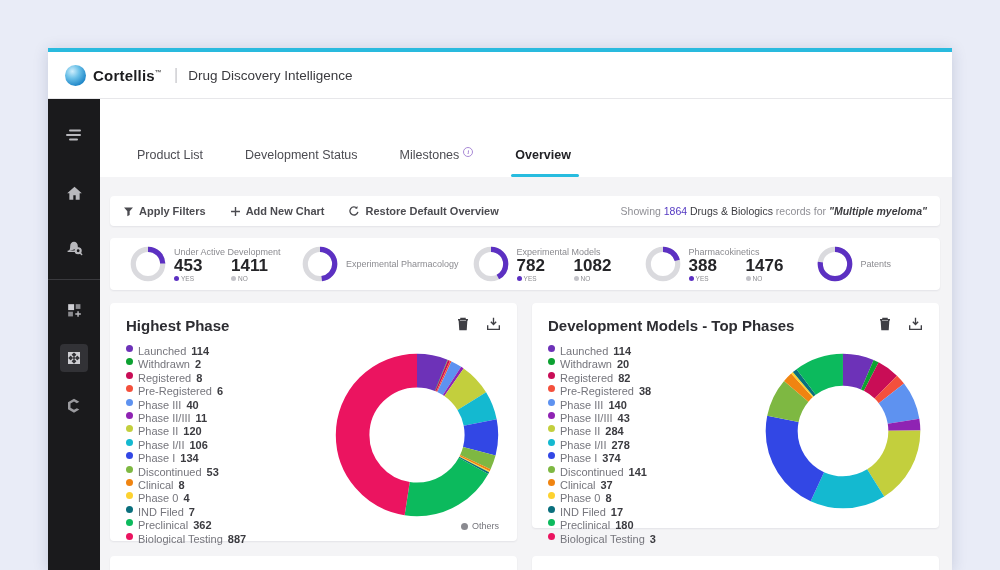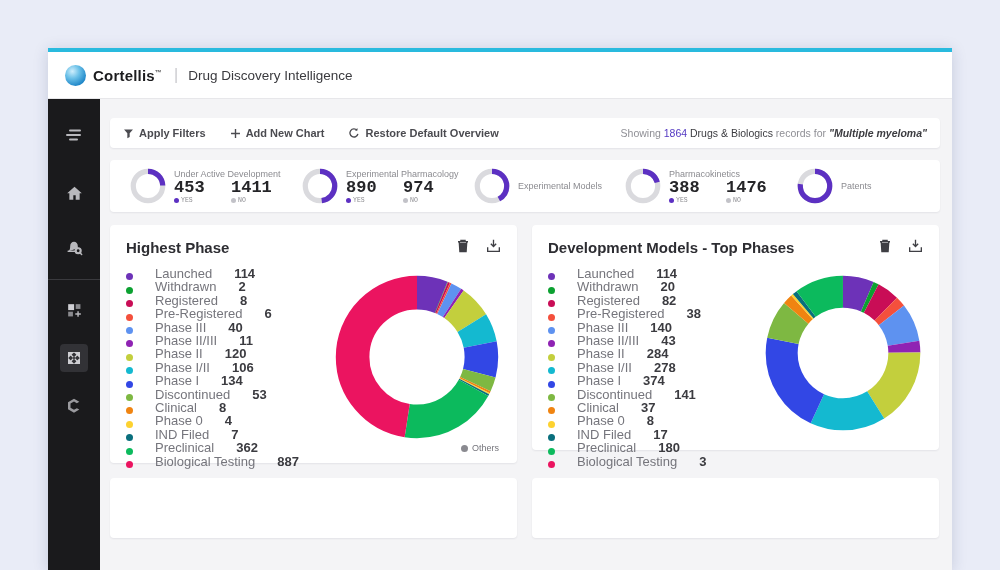--- a/index.html
+++ b/index.html
@@ -62,38 +62,38 @@
   .showing .qry { color:#3c3c40; font-weight:bold; font-style:italic; }
 
   
   .kpi-row { height:52px; display:flex; align-items:center; margin-bottom:13px; padding:0 6px; }
   .kpi { flex:1; display:flex; align-items:center; padding-left:13px; }
   .kpi svg.ring { width:38px; height:38px; flex:0 0 auto; }
   .ring .track { fill:none; stroke:#dadade; stroke-width:5.5; }
   .ring .arc { fill:none; stroke:#5c30c2; stroke-width:5.5; }
   .kpi-right { margin-left:7px; }
   .kpi-label { font-size:9px; color:#8b8b90; margin-bottom:0; white-space:nowrap; }
-  .kpi-nums { display:flex;font-family:Liberation Mono, monospace; }
+  .kpi-nums { display:flex; }
   .kpi-grp { min-width:57px; }
   .kpi-val { font-size:17px; font-weight:bold; color:#252528; line-height:18px; }
   .kpi-sub { font-size:6.5px; color:#8b8b90; display:flex; align-items:center; gap:2px; }
   .dot { width:5px; height:5px; border-radius:50%; display:inline-block; }
   .yes-dot { background:#5c30c2; }
   .no-dot { background:#c2c2c8; }
 
   
   .charts-row { display:flex; gap:15px; align-items:flex-start; }
   .chart-card { width:407px; padding:13px 16px; position:relative; }
   .card-head { display:flex; justify-content:space-between; align-items:center; }
   .card-title { font-size:15px; font-weight:bold; color:#2d2d32; }
   .card-actions { display:flex; gap:16px; }
   .icn { cursor:pointer; color:#3f3f44; }
   .chart-body { display:flex; margin-top:10px; }
   .legend { list-style:none; flex:1; }
-  .legend li { display:flex; align-items:flex-end; gap:22px; font-size:13px; color:#75757c;
+  .legend li { display:flex; align-items:flex-start; gap:5px; font-size:11px; color:#75757c;
     line-height:13.4px; cursor:pointer; white-space:nowrap; }
   .ldot { width:7px; height:7px; border-radius:50%; flex:0 0 auto; }
   .lval { color:#3b3b40; font-weight:bold; }
   .donut { width:168px; height:168px; margin-top:6px; flex:0 0 auto; }
   .others { position:absolute; right:18px; bottom:10px; display:flex; align-items:center;
     gap:4px; font-size:9px; color:#75757c; cursor:pointer; }
   .odot { width:7px; height:7px; border-radius:50%; background:#8a8a90; }
 
   .partials { display:flex; gap:15px; margin-top:15px; }
   .partial-card { width:407px; height:60px; }
@@ -152,20 +152,26 @@
           </svg>
       </div>
       <div class="side-icn mt20">
         <svg width="20" height="20" viewBox="0 0 24 24" fill="#9a9a9e">
             <path d="M12 3.2 4.8 7.4v8.4l7.2 4.2 6.4-3.7-3-1.7-3.4 2-4.2-2.5V9.1l4.2-2.5 3.4 2 3-1.7z"></path>
           </svg>
       </div>
     </div>
 
     <div class="main">
+      <div class="tabstrip">
+        <div class="tab">Product List</div>
+        <div class="tab">Development Status</div>
+        <div class="tab"><span>Milestones</span><span class="info-sup">i</span></div>
+        <div class="tab active">Overview</div>
+      </div>
 
       <div class="content">
 
         <div class="card toolbar">
           <div class="tb-left">
             <div class="tb-btn">
               <svg width="11" height="11" viewBox="0 0 16 16" fill="#4b4b50">
                   <path d="M1.5 2h13L9.7 7.8v5.4l-3.4 1.6V7.8z"></path>
                 </svg>
               <span>Apply Filters</span>
@@ -220,46 +226,46 @@
     </div>
   </div>
 
   <div class="kpi">
     <svg class="ring" viewBox="0 0 40 40">
       <circle class="track" cx="20" cy="20" r="15.5"></circle>
       <circle class="arc" cx="20" cy="20" r="15.5" transform="rotate(-90 20 20)" stroke-dasharray="46.500290403724456 97.38937226128358"></circle>
     </svg>
     <div class="kpi-right">
       <div class="kpi-label">Experimental Pharmacology</div>
-      <div class="kpi-nums">
-        <div class="kpi-grp">
-          <div class="kpi-val v-yes">890</div>
-          <div class="kpi-sub">
-                      <span class="dot yes-dot"></span>
-                      <span class="w-yes">YES</span>
-                    </div>
-        </div>
-        <div class="kpi-grp">
-          <div class="kpi-val v-no">974</div>
-          <div class="kpi-sub">
-                      <span class="dot no-dot"></span>
-                      <span class="w-no">NO</span>
-                    </div>
-        </div>
-      </div>
     </div>
   </div>
 
   <div class="kpi">
     <svg class="ring" viewBox="0 0 40 40">
       <circle class="track" cx="20" cy="20" r="15.5"></circle>
       <circle class="arc" cx="20" cy="20" r="15.5" transform="rotate(-90 20 20)" stroke-dasharray="40.857558534508456 97.38937226128358"></circle>
     </svg>
     <div class="kpi-right">
       <div class="kpi-label">Experimental Models</div>
+      <div class="kpi-nums">
+        <div class="kpi-grp">
+          <div class="kpi-val v-yes">782</div>
+          <div class="kpi-sub">
+                      <span class="dot yes-dot"></span>
+                      <span class="w-yes">YES</span>
+                    </div>
+        </div>
+        <div class="kpi-grp">
+          <div class="kpi-val v-no">1082</div>
+          <div class="kpi-sub">
+                      <span class="dot no-dot"></span>
+                      <span class="w-no">NO</span>
+                    </div>
+        </div>
+      </div>
     </div>
   </div>
 
   <div class="kpi">
     <svg class="ring" viewBox="0 0 40 40">
       <circle class="track" cx="20" cy="20" r="15.5"></circle>
       <circle class="arc" cx="20" cy="20" r="15.5" transform="rotate(-90 20 20)" stroke-dasharray="20.27203671533156 97.38937226128358"></circle>
     </svg>
     <div class="kpi-right">
       <div class="kpi-label">Pharmacokinetics</div>

